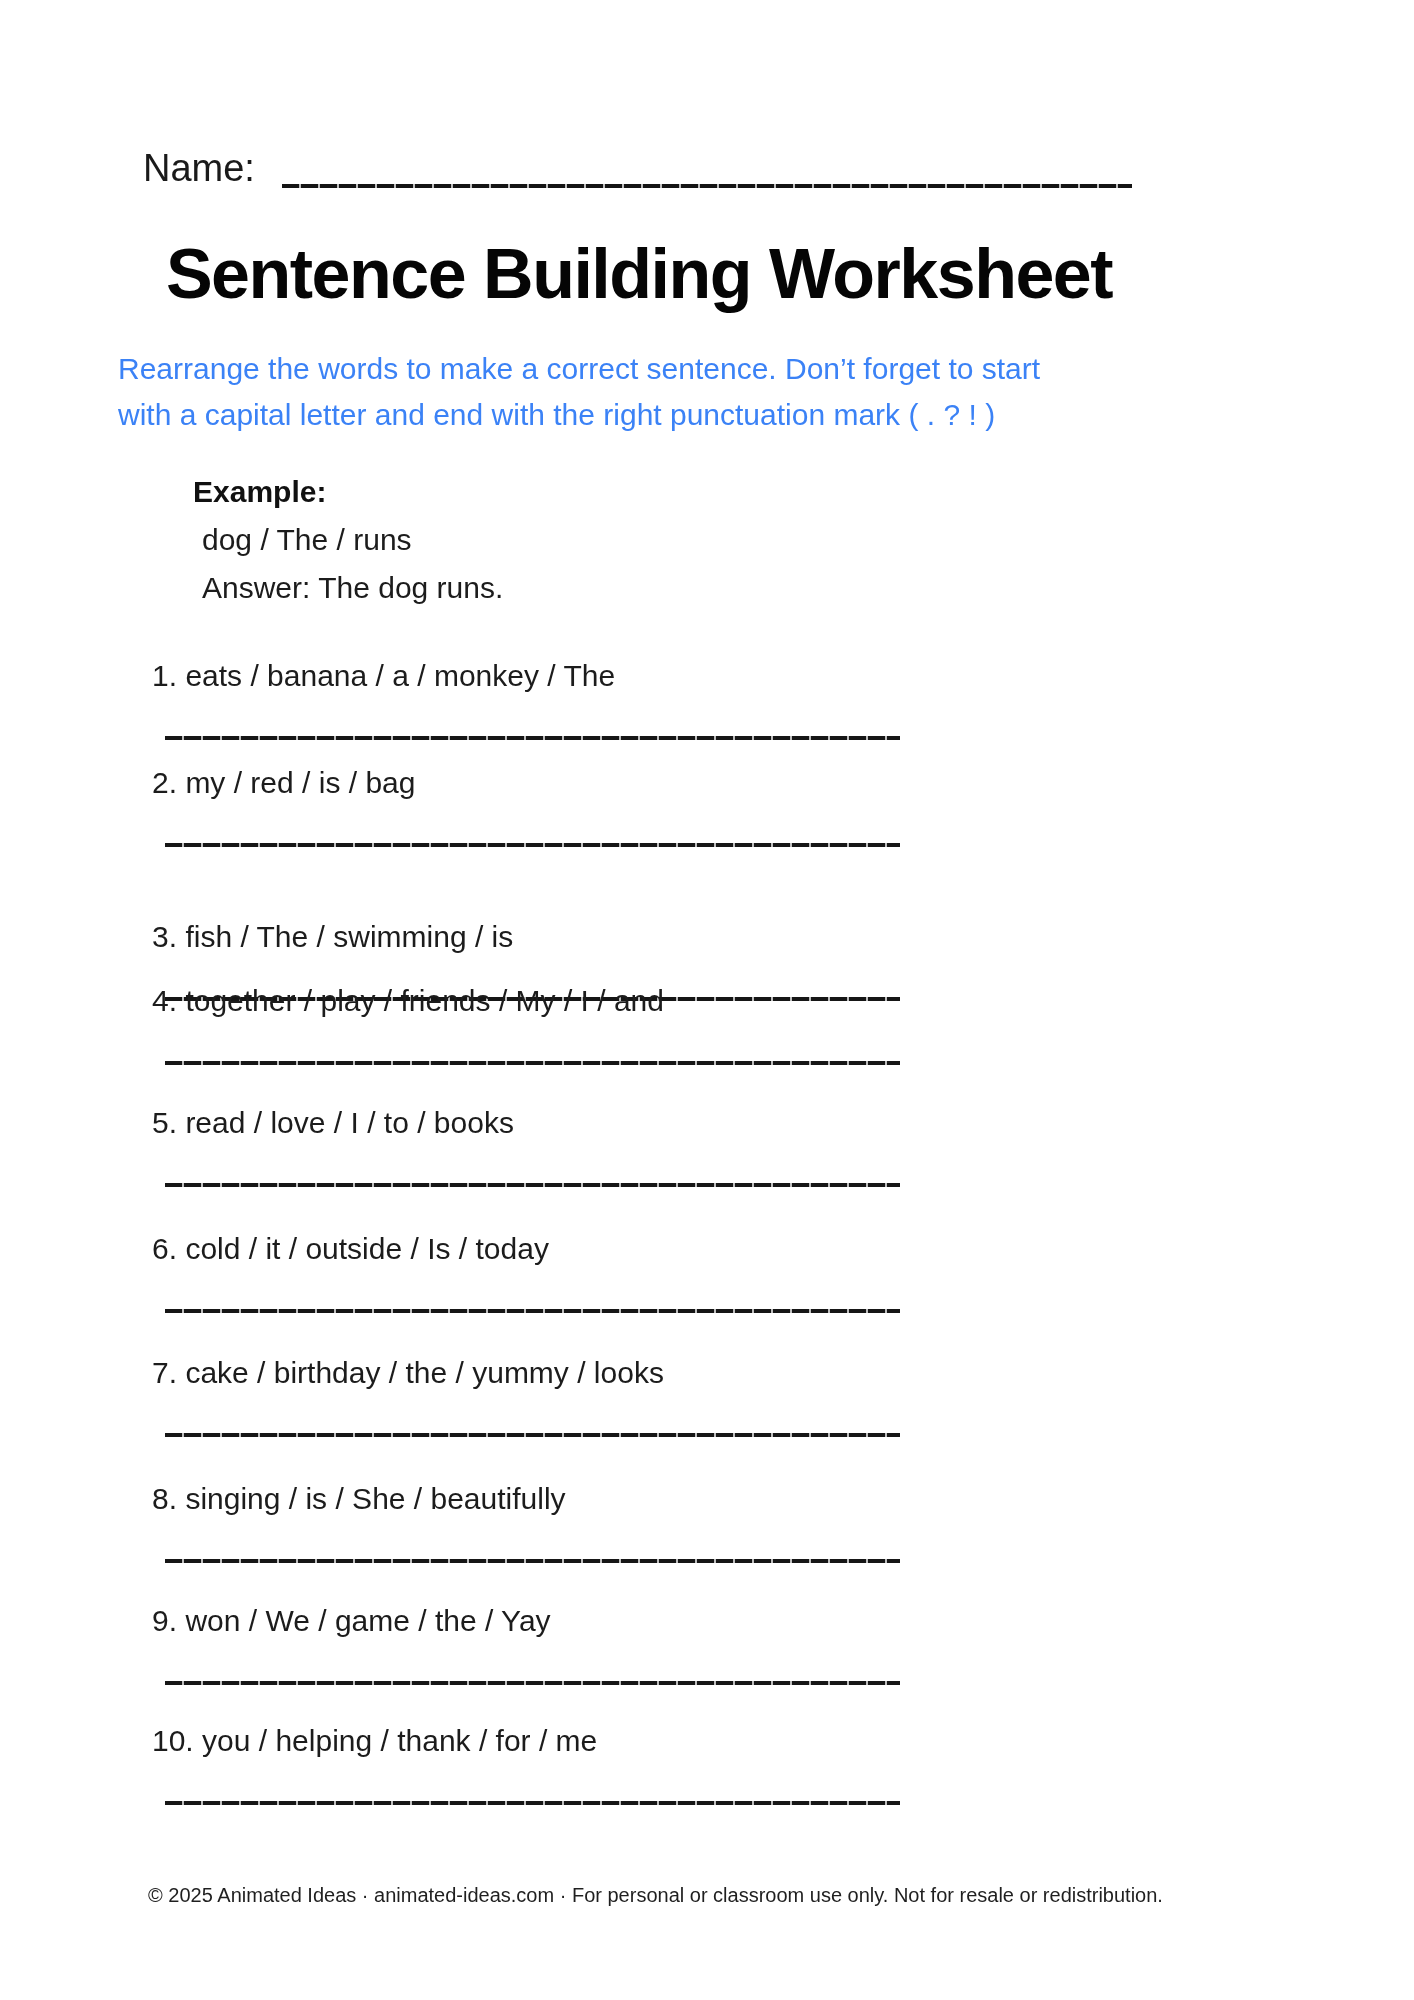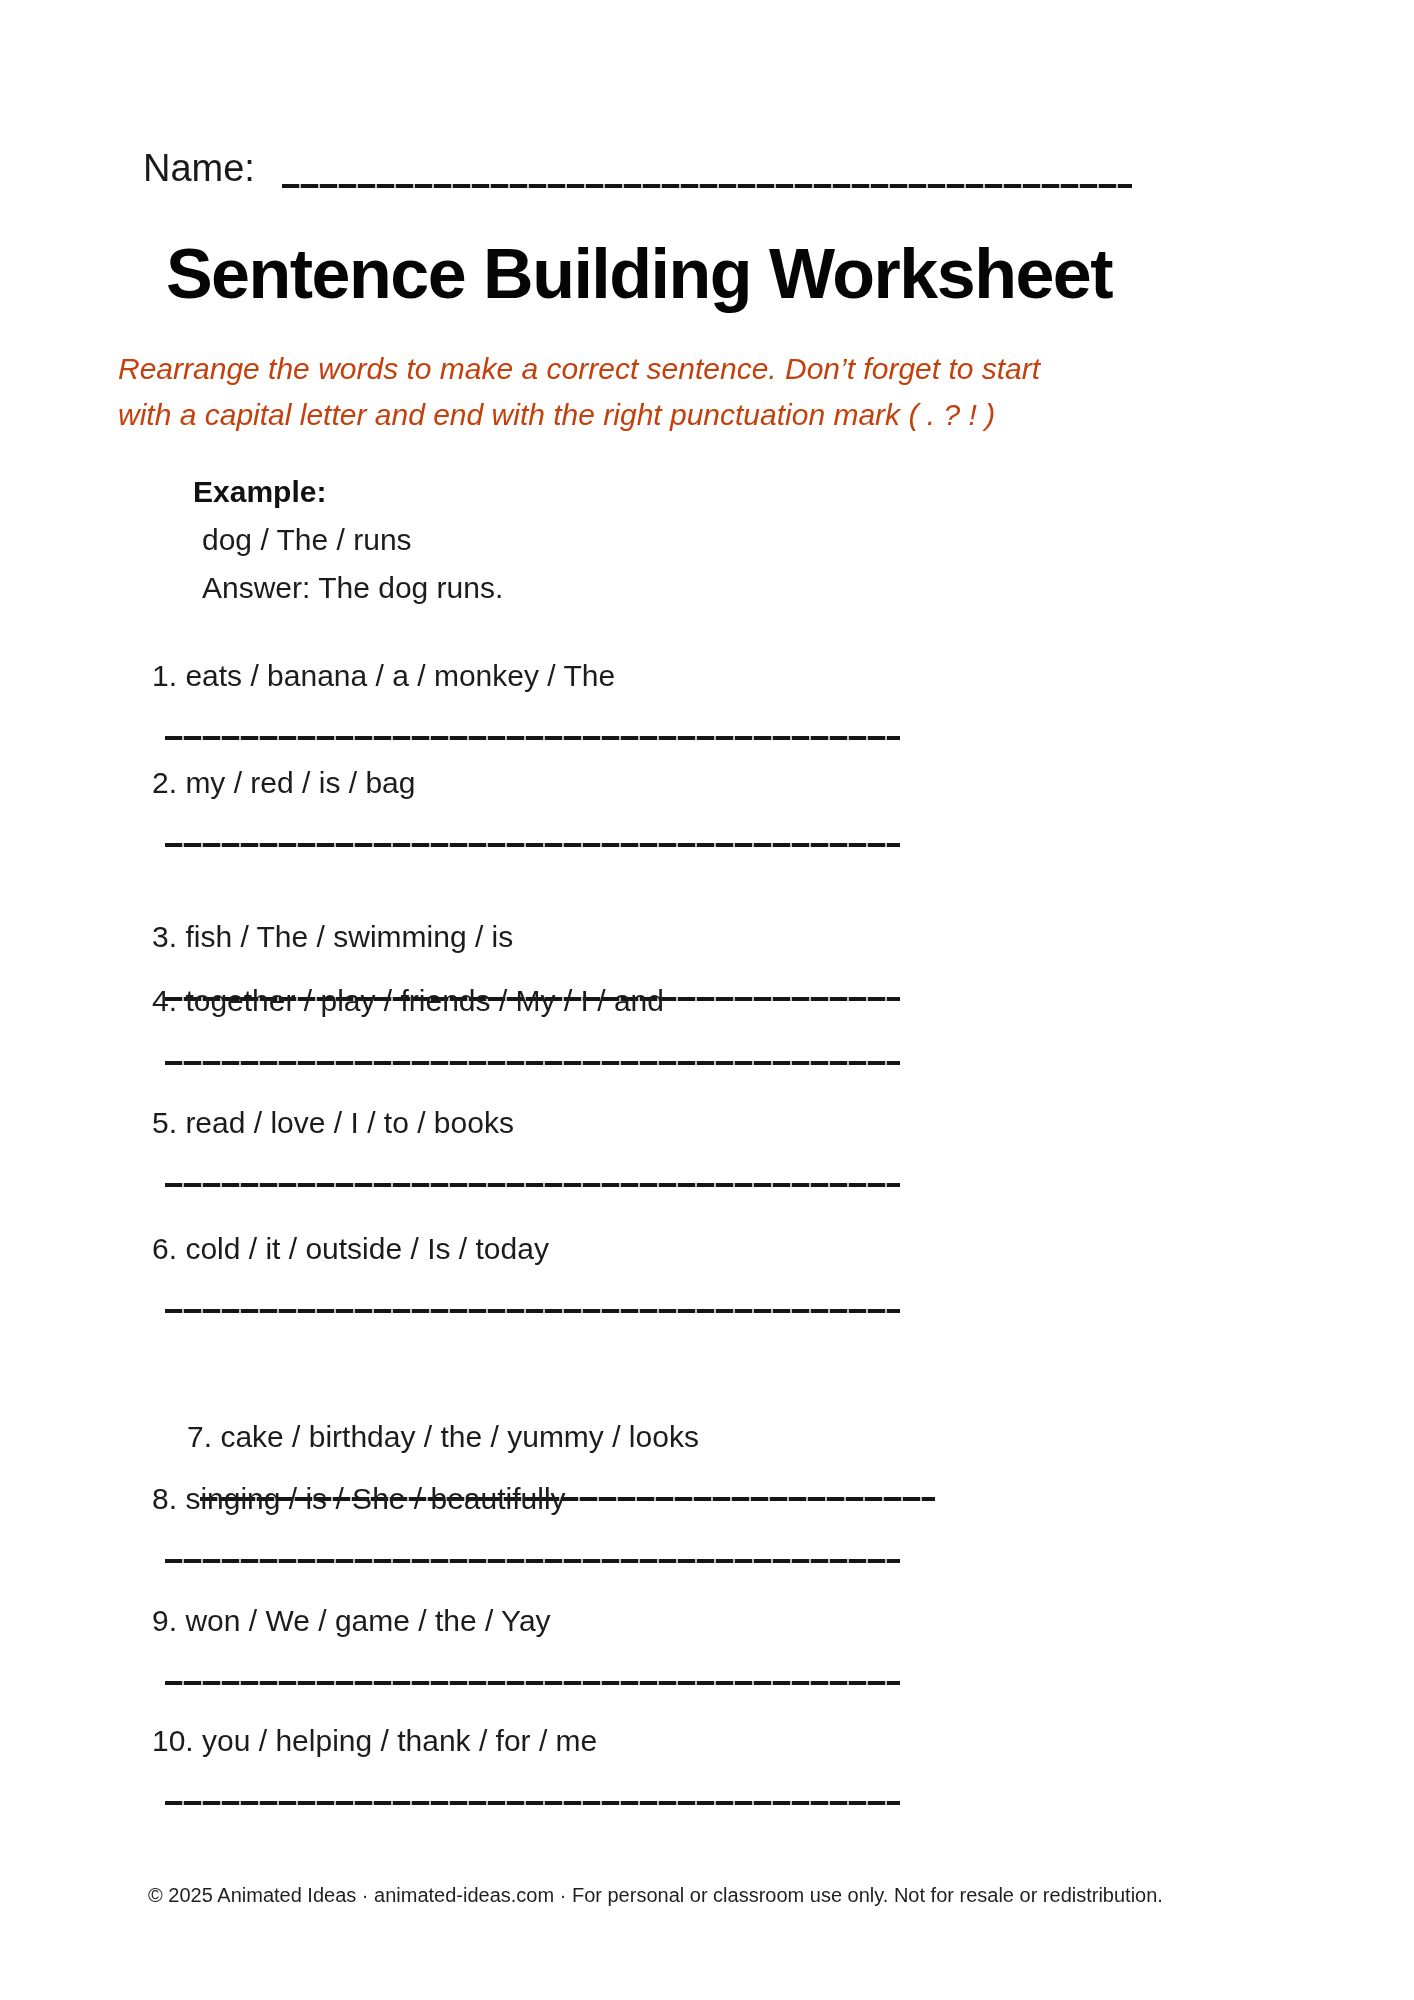--- a/index.html
+++ b/index.html
@@ -50,22 +50,21 @@
     color: #050505;
   }
 
   
   .instructions {
     position: absolute;
     left: 118px;
     top: 346px;
     font-size: 30px;
     line-height: 46px;
-    color: #c2410c;
-    font-style: italic;
+    color: #3b82f6;
   }
 
   
   .example {
     position: absolute;
     left: 193px;
     top: 468px;
     font-size: 30px;
     line-height: 48px;
     color: #1c1c1c;
@@ -93,21 +92,21 @@
     width: 735px;
     height: 3.5px;
     background: repeating-linear-gradient(to right, #161616 0px, #161616 17px, rgba(22,22,22,0.28) 17px, rgba(22,22,22,0.28) 19px);
   }
   .i1  { top: 658px; }
   .i2  { top: 765px; }
   .i3  { top: 919px; }
   .i4  { top: 983px; }
   .i5  { top: 1105px; }
   .i6  { top: 1231px; }
-  .i7  { top: 1419px; margin-left: 35px; }
+  .i7  { top: 1355px; }
   .i8  { top: 1481px; }
   .i9  { top: 1603px; }
   .i10 { top: 1723px; }
 
   
   .footer {
     position: absolute;
     left: 0;
     right: 0;
     top: 1882px;

